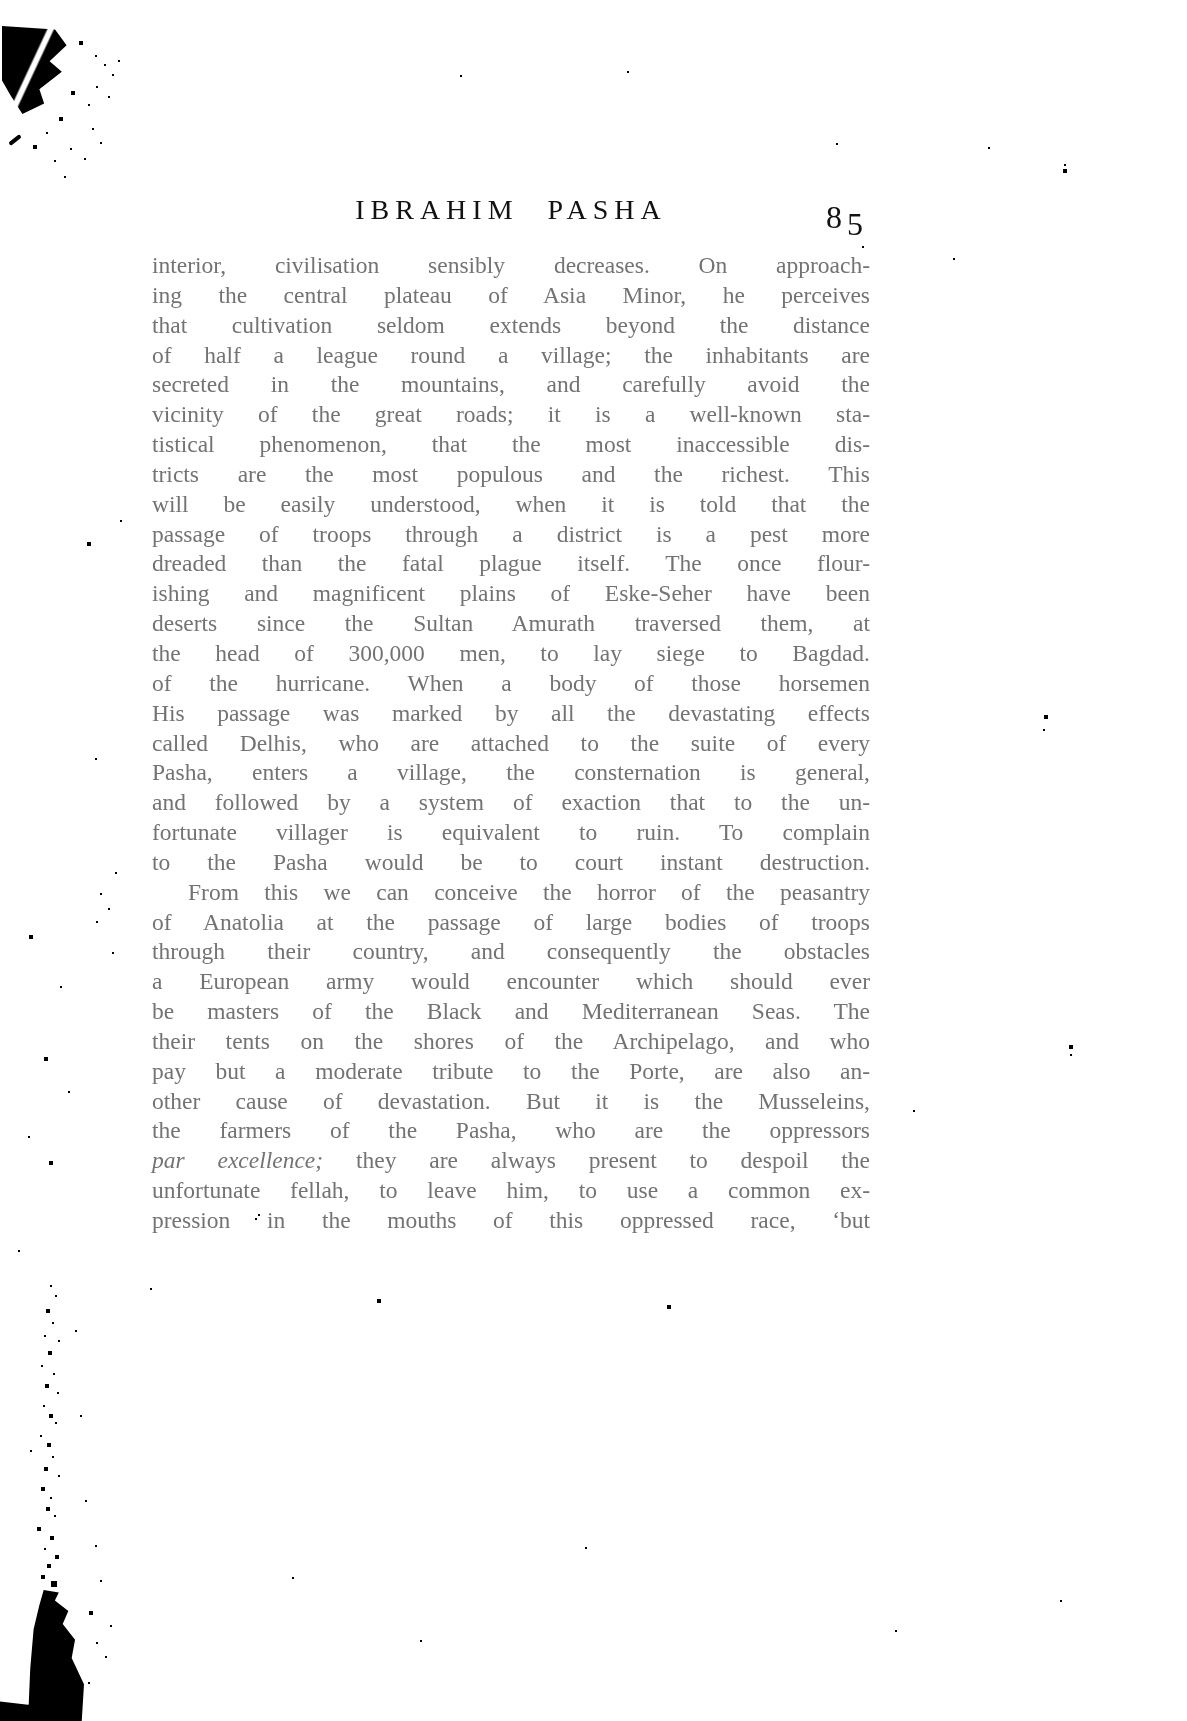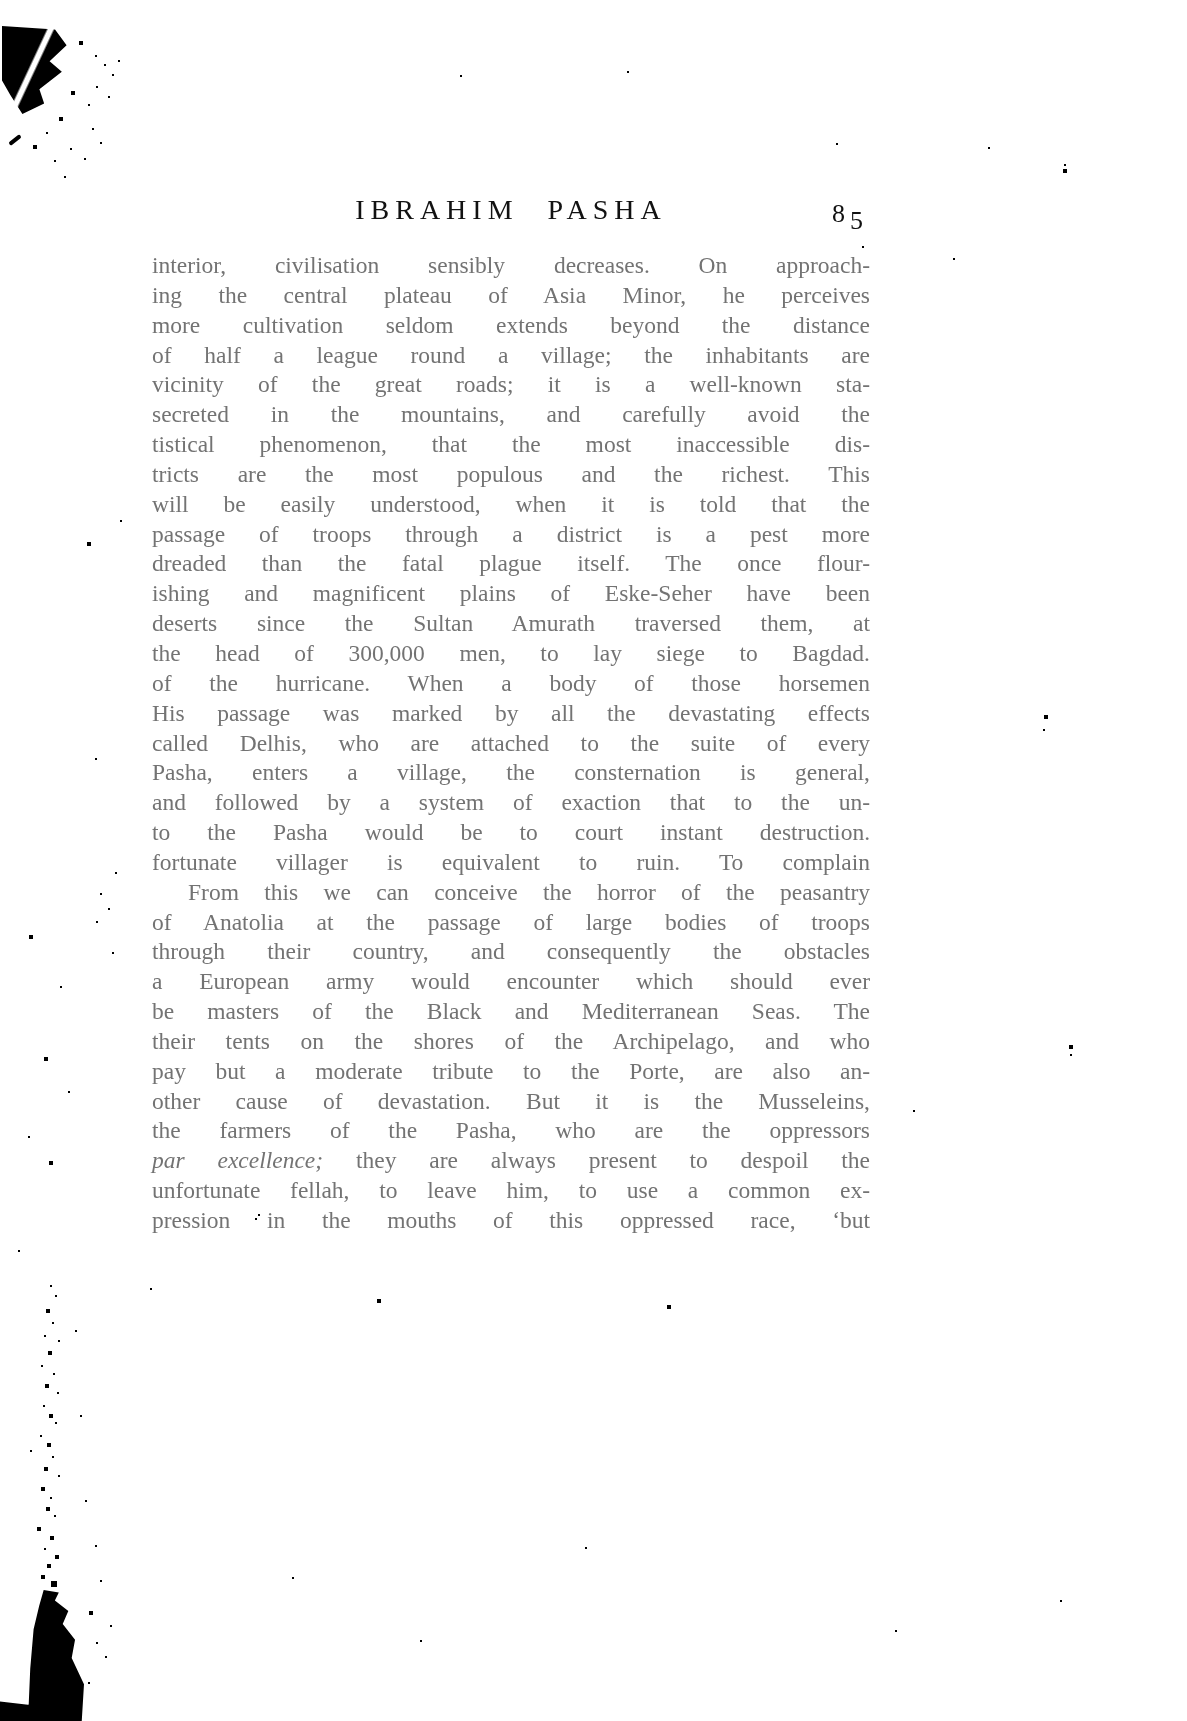--- a/index.html
+++ b/index.html
@@ -17,21 +17,21 @@
   .title{
     text-align:center;
     font-size:28px;
     letter-spacing:6px;
     word-spacing:16px;
     font-weight:400;
     color:#121212;
   }
   .page-number{
     position:absolute;right:2px;top:5px;
-    font-size:26px;letter-spacing:5px;color:#121212;text-align:right;
+    font-size:32px;letter-spacing:5px;color:#121212;text-align:right;
   }
   .page-number .ds{position:relative;top:7px;} 
   
   .text-block{
     position:absolute;left:152px;top:251px;width:718px;
     font-size:23.5px;
     line-height:29.85px;
     color:#737373;
   }
   .line{
@@ -122,39 +122,39 @@
   <div class="smudge-corner"></div>
 
   <header class="page-header">
     <div class="title">IBRAHIM PASHA</div>
     <div class="page-number"><span>8</span><span class="ds">5</span></div>
   </header>
 
   <main class="text-block">
       <div class="line">interior, civilisation sensibly decreases. On approach-</div>
       <div class="line">ing the central plateau of Asia Minor, he perceives</div>
-      <div class="line">more cultivation seldom extends beyond the distance</div>
+      <div class="line">that cultivation seldom extends beyond the distance</div>
       <div class="line">of half a league round a village; the inhabitants are</div>
+      <div class="line">secreted in the mountains, and carefully avoid the</div>
       <div class="line">vicinity of the great roads; it is a well-known sta-</div>
-      <div class="line">secreted in the mountains, and carefully avoid the</div>
       <div class="line">tistical phenomenon, that the most inaccessible dis-</div>
       <div class="line">tricts are the most populous and the richest. This</div>
       <div class="line">will be easily understood, when it is told that the</div>
       <div class="line">passage of troops through a district is a pest more</div>
       <div class="line">dreaded than the fatal plague itself. The once flour-</div>
       <div class="line">ishing and magnificent plains of Eske-Seher have been</div>
       <div class="line">deserts since the Sultan Amurath traversed them, at</div>
       <div class="line">the head of 300,000 men, to lay siege to Bagdad.</div>
       <div class="line">of the hurricane. When a body of those horsemen</div>
       <div class="line">His passage was marked by all the devastating effects</div>
       <div class="line">called Delhis, who are attached to the suite of every</div>
       <div class="line">Pasha, enters a village, the consternation is general,</div>
       <div class="line">and followed by a system of exaction that to the un-</div>
+      <div class="line">fortunate villager is equivalent to ruin. To complain</div>
       <div class="line">to the Pasha would be to court instant destruction.</div>
-      <div class="line">fortunate villager is equivalent to ruin. To complain</div>
       <div class="line indent">From this we can conceive the horror of the peasantry</div>
       <div class="line">of Anatolia at the passage of large bodies of troops</div>
       <div class="line">through their country, and consequently the obstacles</div>
       <div class="line">a European army would encounter which should ever</div>
       <div class="line">be masters of the Black and Mediterranean Seas. The</div>
       <div class="line">their tents on the shores of the Archipelago, and who</div>
       <div class="line">pay but a moderate tribute to the Porte, are also an-</div>
       <div class="line">other cause of devastation. But it is the Musseleins,</div>
       <div class="line">the farmers of the Pasha, who are the oppressors</div>
       <div class="line"><span class="it">par excellence;</span> they are always present to despoil the</div>

